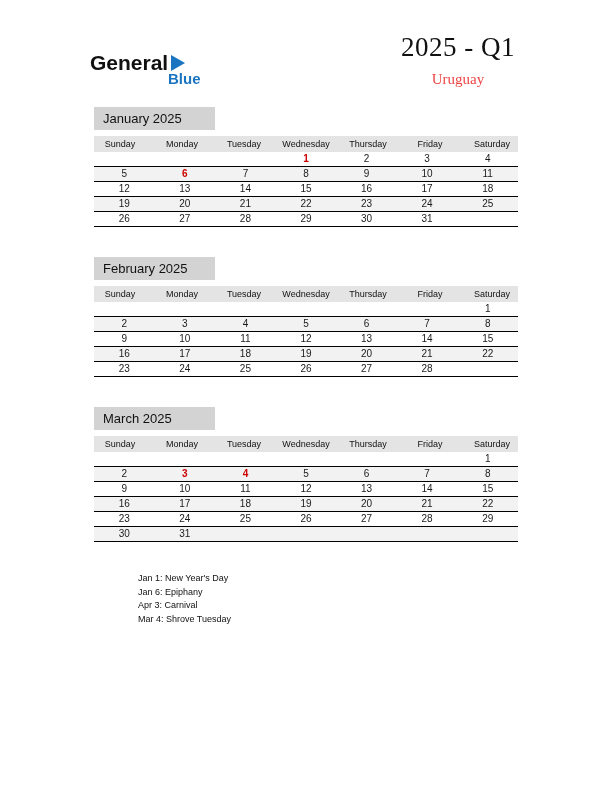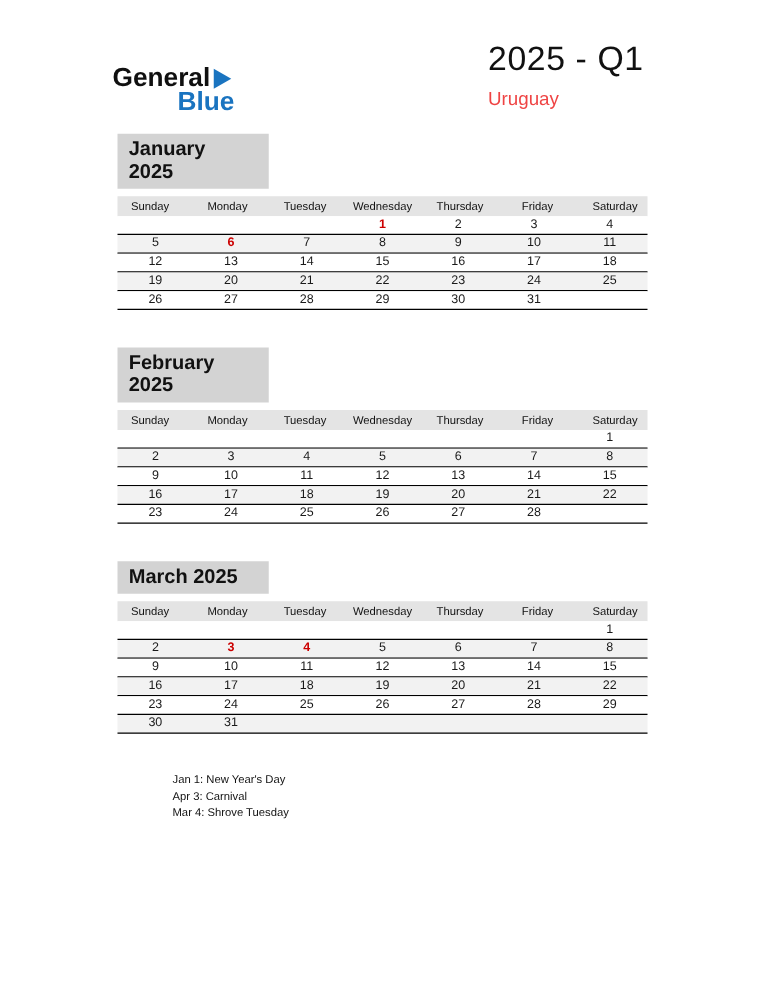--- a/index.html
+++ b/index.html
@@ -33,33 +33,34 @@
   }
   .logo-triangle {
     width: 0;
     height: 0;
     margin-left: 3px;
     border-top: 8px solid transparent;
     border-bottom: 8px solid transparent;
     border-left: 14px solid var(--logo-blue, #1a74c0);
   }
   .logo-row2 {
-    font-size: 21px;
+    font-size: 15px;
     font-weight: bold;
     color: var(--logo-blue, #1a74c0);
-    margin-left: 52px;
+    margin-left: 78px;
     margin-top: -2px;
   }
 
   
   .title-area {
     position: absolute;
     top: 32px;
     right: 97px;
-    text-align: left;
+    text-align: center;
+    font-family: Liberation Serif, serif;
   }
   .quarter-title {
     font-size: 27px;
     font-weight: 400;
     color: #111111;
     letter-spacing: 0.5px;
   }
   .country {
     font-size: 15px;
     margin-top: 8px;
@@ -74,25 +75,24 @@
     width: 424px;
   }
   .month {
     margin-bottom: 30px;
   }
   .month-name-bar {
     display: block;
     box-sizing: border-box;
     width: 121px;
     background: var(--month-header-bg, #d3d3d3);
-    font-size: 16px;
+    font-size: 13px;
     color: #111111;
     padding: 4px 12px 4px 9px;
     margin-bottom: 6px;
-    font-weight: bold;
   }
   .day-header-row {
     display: grid;
     grid-template-columns: repeat(7, 1fr);
     background: var(--day-header-bg, #e4e4e4);
     height: 16px;
     align-items: center;
     font-size: 9px;
     text-align: center;
     color: #111111;
@@ -332,16 +332,17 @@
             <div class="day-cell"></div>
             <div class="day-cell"></div>
             <div class="day-cell"></div>
             <div class="day-cell"></div>
           </div>
         </div>
   </div>
 </div>
   <div class="notes">
       <div class="note">Jan 1: New Year's Day</div>
+      <div class="note">Jan 6: Epiphany</div>
       <div class="note">Apr 3: Carnival</div>
       <div class="note">Mar 4: Shrove Tuesday</div>
     </div>
 </div>
 
 </body></html>

